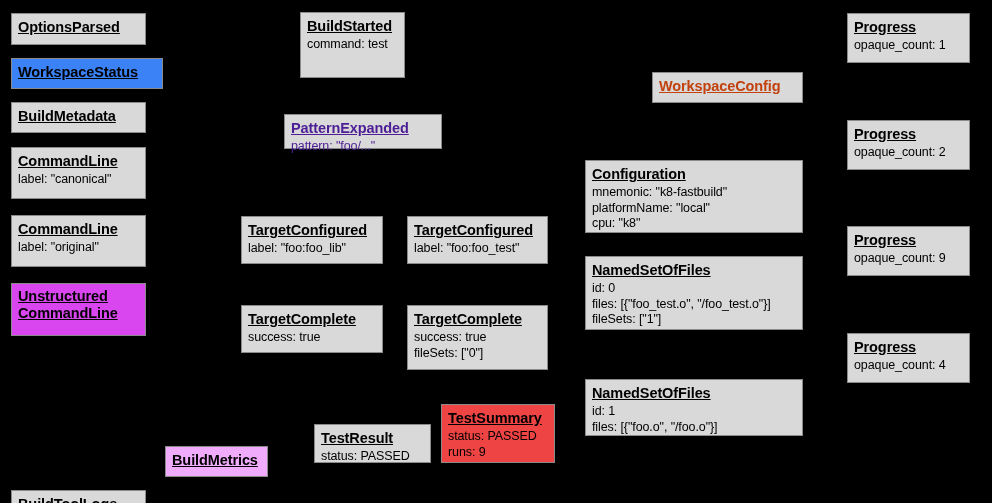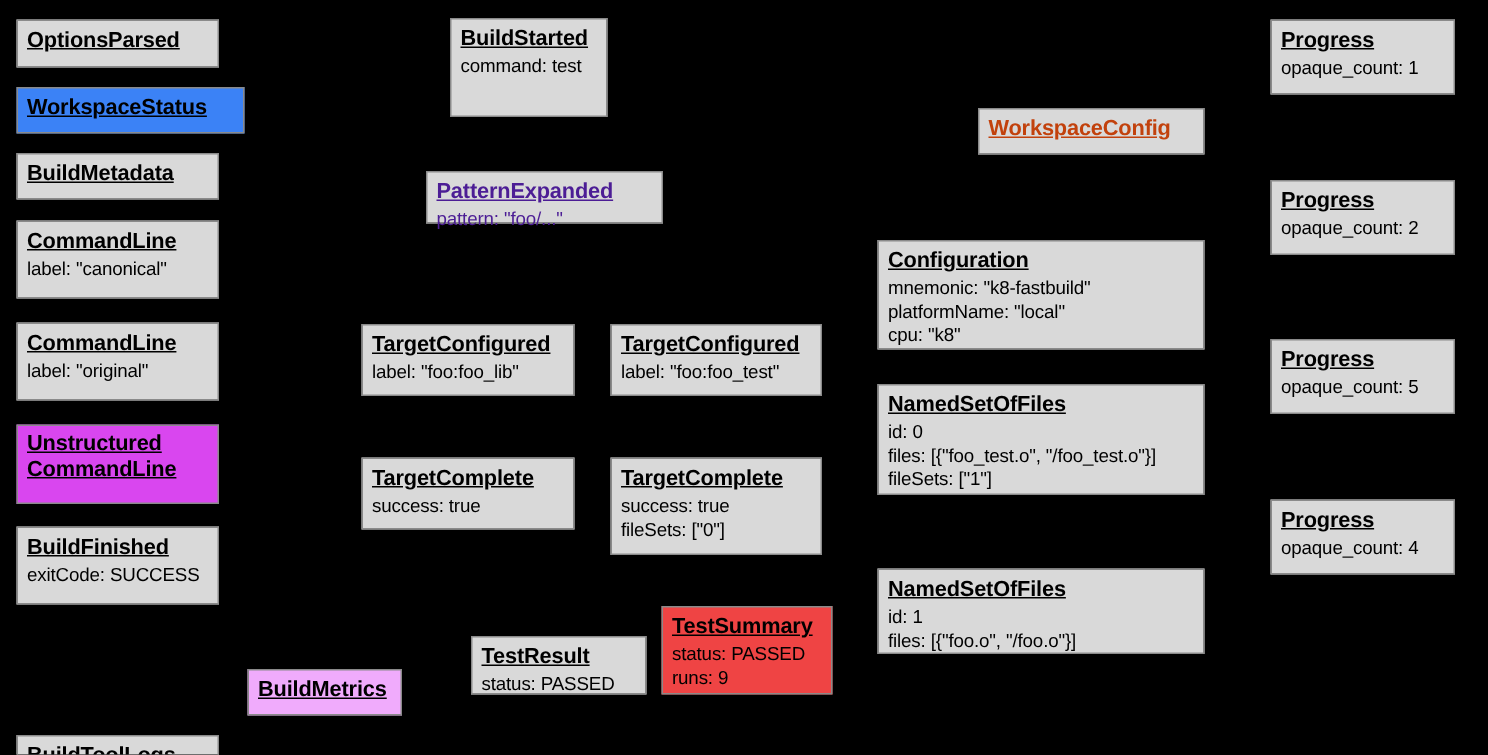--- a/index.html
+++ b/index.html
@@ -64,23 +64,20 @@
     <div class="node" style="left: 11px; top: 147px; width: 135px; height: 52px; background: rgb(217, 217, 217); border-color: rgb(138, 138, 138); color: rgb(0, 0, 0);"><span class="node-title">CommandLine</span><div class="fields">
         <span class="node-field">label: "canonical"</span>
       </div></div>
     <div class="node" style="left: 11px; top: 215px; width: 135px; height: 52px; background: rgb(217, 217, 217); border-color: rgb(138, 138, 138); color: rgb(0, 0, 0);"><span class="node-title">CommandLine</span><div class="fields">
         <span class="node-field">label: "original"</span>
       </div></div>
     <div class="node" style="left: 11px; top: 283px; width: 135px; height: 53px; background: #d946ef; border-color: rgb(138, 138, 138); color: rgb(0, 0, 0);">
       <span class="node-title wrap">Unstructured CommandLine</span>
       <div class="fields"></div>
     </div>
-    <div class="node" style="left: 11px; top: 351px; width: 135px; height: 52px; background: rgb(217, 217, 217); border-color: rgb(138, 138, 138); color: rgb(0, 0, 0);"><span class="node-title">BuildFinished</span><div class="fields">
-        <span class="node-field">exitCode: SUCCESS</span>
-      </div></div>
     <div class="node" style="left: 11px; top: 446px; width: 135px; height: 31px; background: rgb(217, 217, 217); border-color: rgb(138, 138, 138); color: rgb(0, 0, 0); margin-top: 44px;"><span class="node-title">BuildToolLogs</span><div class="fields"></div></div>
     <div class="node" style="left: 165px; top: 446px; width: 103px; height: 31px; background: #f0abfc; border-color: rgb(138, 138, 138); color: rgb(0, 0, 0);"><span class="node-title">BuildMetrics</span><div class="fields"></div></div>
     <div class="node" style="left: 300px; top: 12px; width: 105px; height: 66px; background: rgb(217, 217, 217); border-color: rgb(138, 138, 138); color: rgb(0, 0, 0);"><span class="node-title">BuildStarted</span><div class="fields">
         <span class="node-field">command: test</span>
       </div></div>
     <div class="node" style="left: 284px; top: 114px; width: 158px; height: 35px; background: rgb(217, 217, 217); border-color: rgb(138, 138, 138); color: #4c1d95;"><span class="node-title">PatternExpanded</span><div class="fields">
         <span class="node-field">pattern: "foo/..."</span>
       </div></div>
     <div class="node" style="left: 241px; top: 216px; width: 142px; height: 48px; background: rgb(217, 217, 217); border-color: rgb(138, 138, 138); color: rgb(0, 0, 0);"><span class="node-title">TargetConfigured</span><div class="fields">
         <span class="node-field">label: "foo:foo_lib"</span>
@@ -117,18 +114,18 @@
         <span class="node-field">id: 1</span>
         <span class="node-field">files: [{"foo.o", "/foo.o"}]</span>
       </div></div>
     <div class="node" style="left: 847px; top: 13px; width: 123px; height: 50px; background: rgb(217, 217, 217); border-color: rgb(138, 138, 138); color: rgb(0, 0, 0);"><span class="node-title">Progress</span><div class="fields">
         <span class="node-field">opaque_count: 1</span>
       </div></div>
     <div class="node" style="left: 847px; top: 120px; width: 123px; height: 50px; background: rgb(217, 217, 217); border-color: rgb(138, 138, 138); color: rgb(0, 0, 0);"><span class="node-title">Progress</span><div class="fields">
         <span class="node-field">opaque_count: 2</span>
       </div></div>
     <div class="node" style="left: 847px; top: 226px; width: 123px; height: 50px; background: rgb(217, 217, 217); border-color: rgb(138, 138, 138); color: rgb(0, 0, 0);"><span class="node-title">Progress</span><div class="fields">
-        <span class="node-field">opaque_count: 5</span>
+        <span class="node-field">opaque_count: 9</span>
       </div></div>
     <div class="node" style="left: 847px; top: 333px; width: 123px; height: 50px; background: rgb(217, 217, 217); border-color: rgb(138, 138, 138); color: rgb(0, 0, 0);"><span class="node-title">Progress</span><div class="fields">
         <span class="node-field">opaque_count: 4</span>
       </div></div>
   </div>
 
 </body></html>

